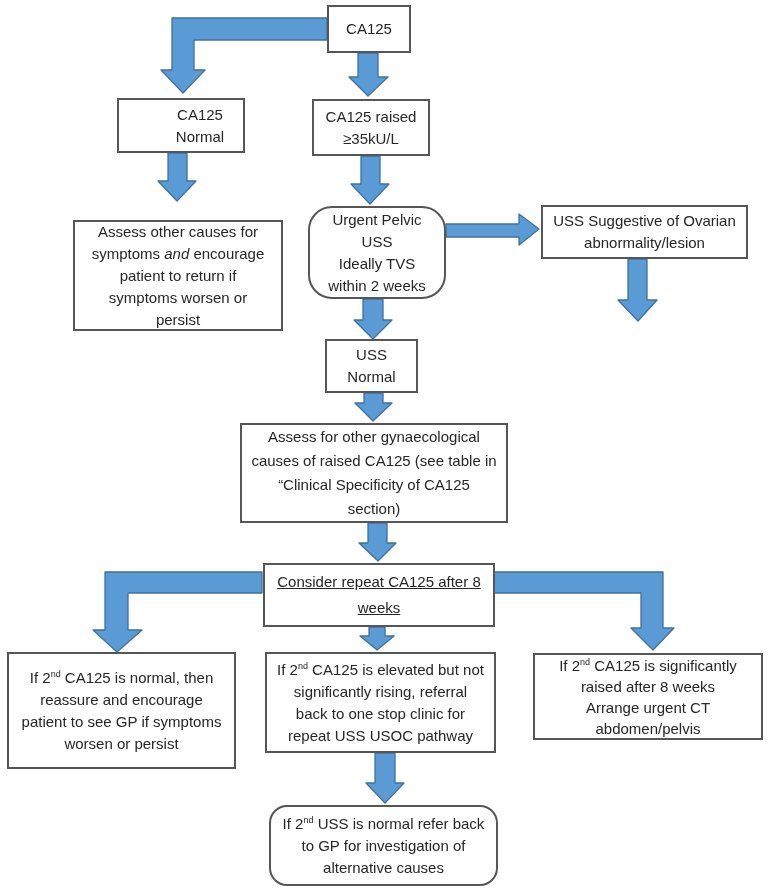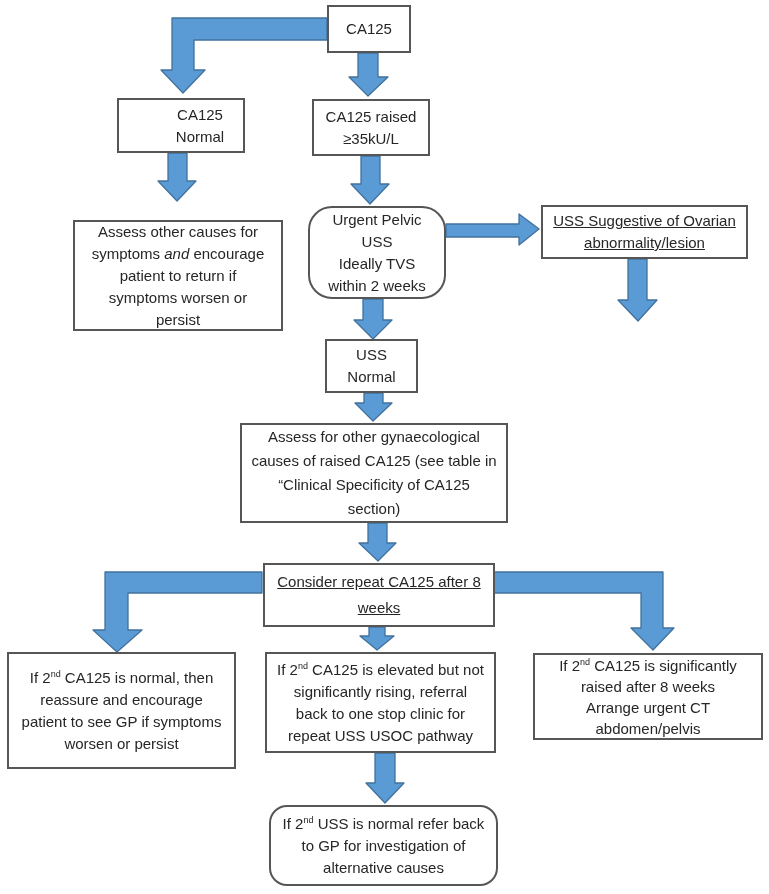--- a/index.html
+++ b/index.html
@@ -52,21 +52,21 @@
 symptoms </span><i>and</i><span> encourage
 patient to return if
 symptoms worsen or
 persist</span></span></div>
 
   <div class="node" style="left:308px;top:206px;width:138px;height:93px;border-radius:24px;"><span class="txt">Urgent Pelvic
 USS
 Ideally TVS
 within 2 weeks</span></div>
 
-  <div class="node" style="left:541px;top:205px;width:207px;height:54px;text-decoration:underline;"><span class="txt">USS Suggestive of Ovarian
+  <div class="node" style="left:541px;top:205px;width:207px;height:54px;"><span class="txt">USS Suggestive of Ovarian
 abnormality/lesion</span></div>
 
 
   <div class="node" style="left:325px;top:339px;width:93px;height:54px;"><span class="txt">USS
 Normal</span></div>
 
   <div class="node" style="left:240px;top:423px;width:268px;height:100px;line-height:24px;"><span class="txt">Assess for other gynaecological
 causes of raised CA125 (see table in
 “Clinical Specificity of CA125
 section)</span></div>

